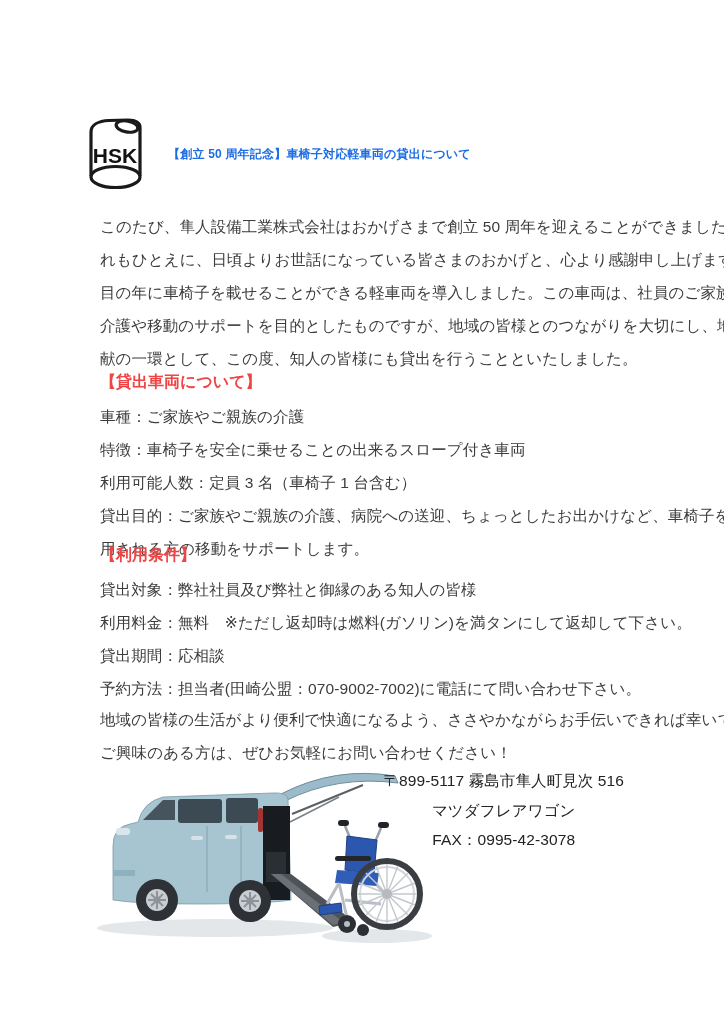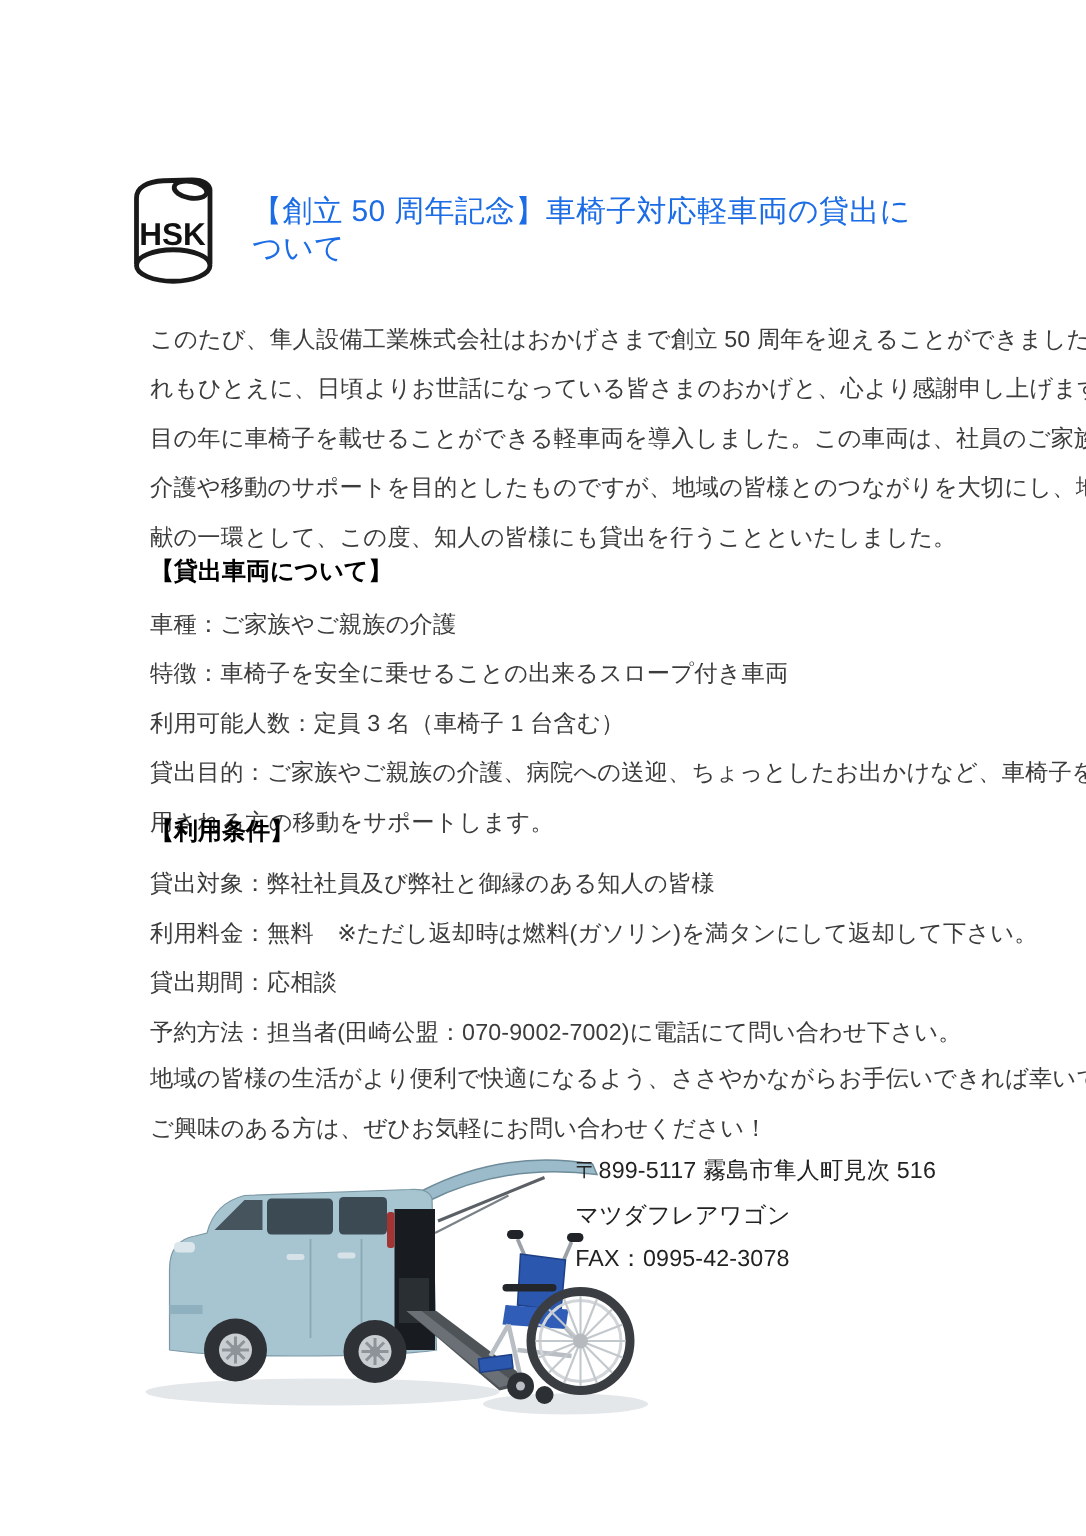--- a/index.html
+++ b/index.html
@@ -13,41 +13,41 @@
   }
   .page { position: absolute; inset: 0; background: #ffffff; }
 
   
   .header {
     position: absolute; top: 116px; left: 76px; right: 99px;
     display: flex; align-items: center; gap: 12px;
   }
   .logo { width: 80px; height: 76px; flex: 0 0 auto; }
   .doc-title {
-    font-size: 20px; font-weight: normal; letter-spacing: 0.2px;
+    font-size: 12px; font-weight: bold; letter-spacing: 0.2px;
     line-height: 1.25;
   }
 
   
   .textcol { position: absolute; left: 100px; width: 530px; font-size: 15.5px; color: #3c3c3c; }
   .line { height: 33px; line-height: 33px; white-space: nowrap; letter-spacing: 0.1px; }
   .intro { top: 210px; }
   .sec-vehicle { top: 365px; }
   .sec-conditions { top: 538px; }
   .closing { top: 703px; }
   .sec-heading {
-    height: 33px; line-height: 33px; font-weight: bold; color: #000000;
+    height: 33px; line-height: 33px; font-weight: bold; color: #ef4444;
     font-size: 16px; margin-bottom: 2px; white-space: nowrap;
   }
 
   
   .van-figure { position: absolute; left: 95px; top: 752px; width: 345px; height: 198px; }
   .address {
     position: absolute; right: 100px; top: 766px;
-    text-align: left; font-size: 15.5px; color: #222222;
+    text-align: center; font-size: 15.5px; color: #222222;
   }
   .address .line { height: 29.5px; line-height: 29.5px; }
 </style>
 </head>
 <body>
 
 <div class="page">
 
   <div class="header">
     <svg class="logo" viewBox="0 0 80 76" aria-hidden="true">

